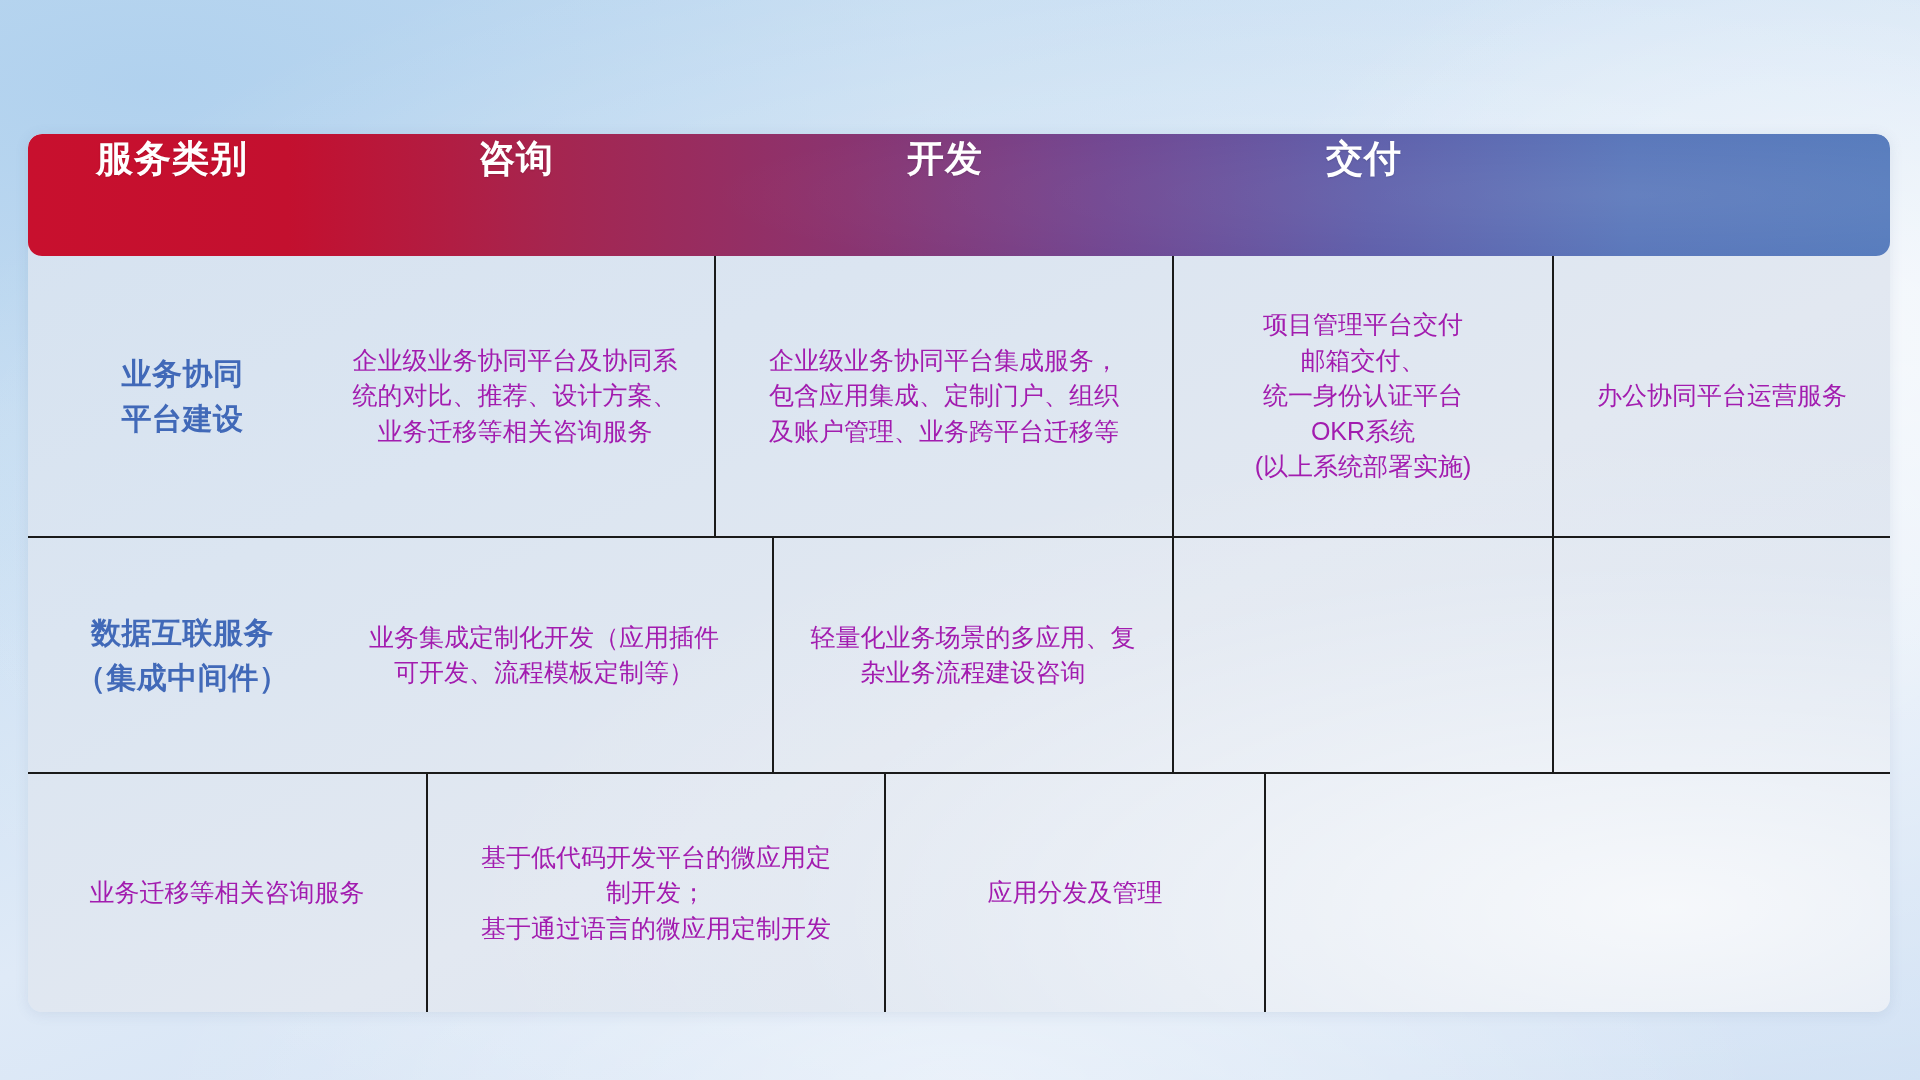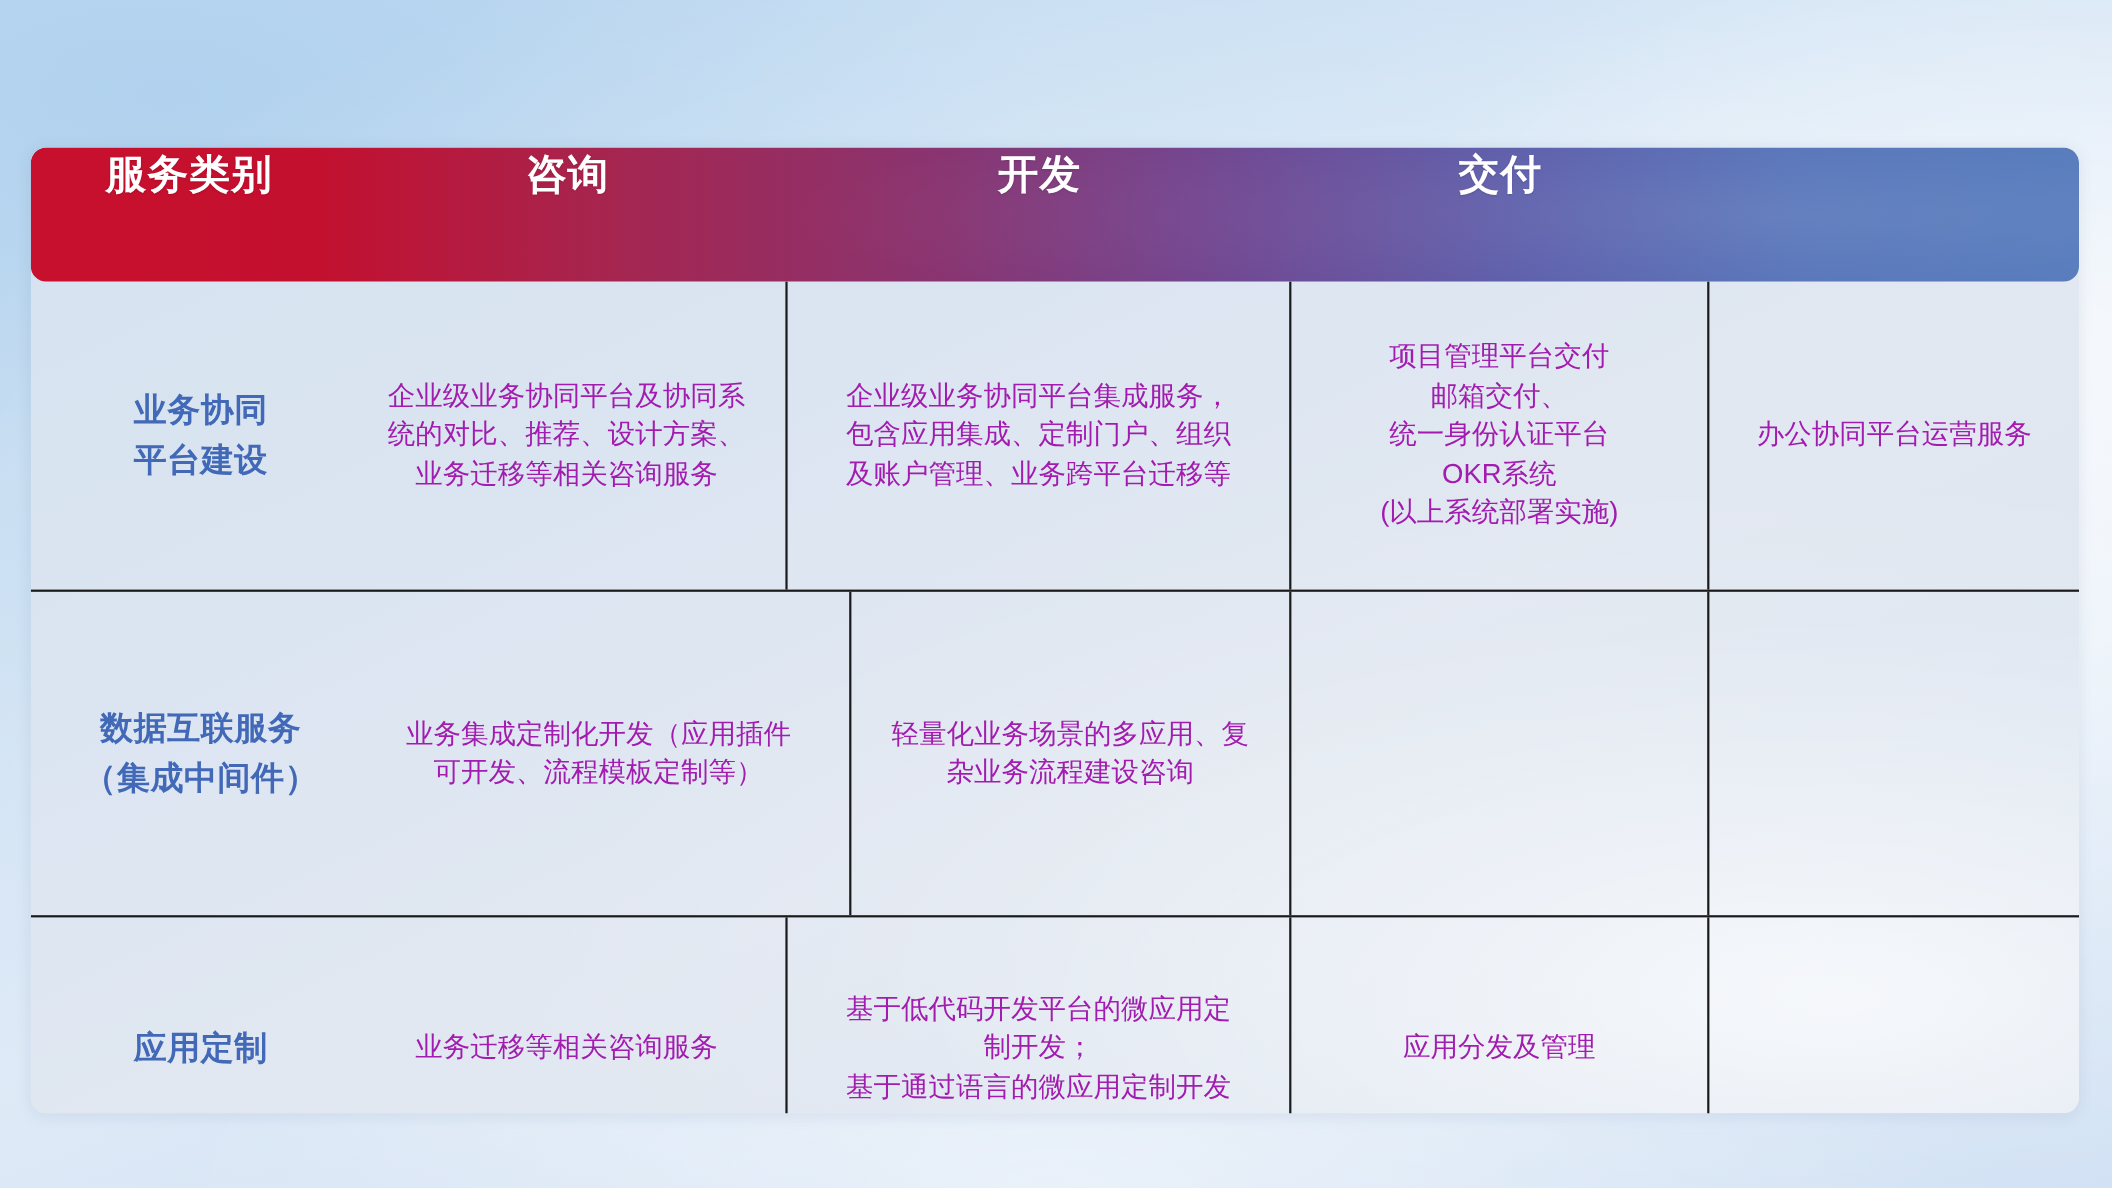--- a/index.html
+++ b/index.html
@@ -108,21 +108,21 @@
     height: 756px;
     z-index: 2;
   }
   .trow {
     display: flex;
     align-items: stretch;
     position: relative;
     box-sizing: border-box;
   }
   .trow.r1 { height: 280px; }
-  .trow.r2 { height: 296px; }
+  .trow.r2 { height: 236px; }
   .trow.r3 { height: 240px; }
   .trow.r2, .trow.r3 { border-top: 2px solid #1a1a1a; }
 
   .cell {
     display: flex;
     align-items: center;
     justify-content: center;
     box-sizing: border-box;
     padding: 6px 16px;
     font-size: 25px;
@@ -184,21 +184,20 @@
 （集成中间件）</div>
       <div class="cell c3 sep-r">业务集成定制化开发（应用插件
 可开发、流程模板定制等）</div>
       <div class="cell c2 sep-r">轻量化业务场景的多应用、复
 杂业务流程建设咨询</div>
       <div class="cell c4 sep-r"></div>
       <div class="cell c5"></div>
     </div>
 
     <div class="trow r3">
-      <div class="cell cat c1">应用定制</div>
       <div class="cell c2 sep-r">业务迁移等相关咨询服务</div>
       <div class="cell c3 sep-r">基于低代码开发平台的微应用定
 制开发；
 基于通过语言的微应用定制开发</div>
       <div class="cell c4 sep-r">应用分发及管理</div>
       <div class="cell c5"></div>
     </div>
 
   </div>
 </div>

